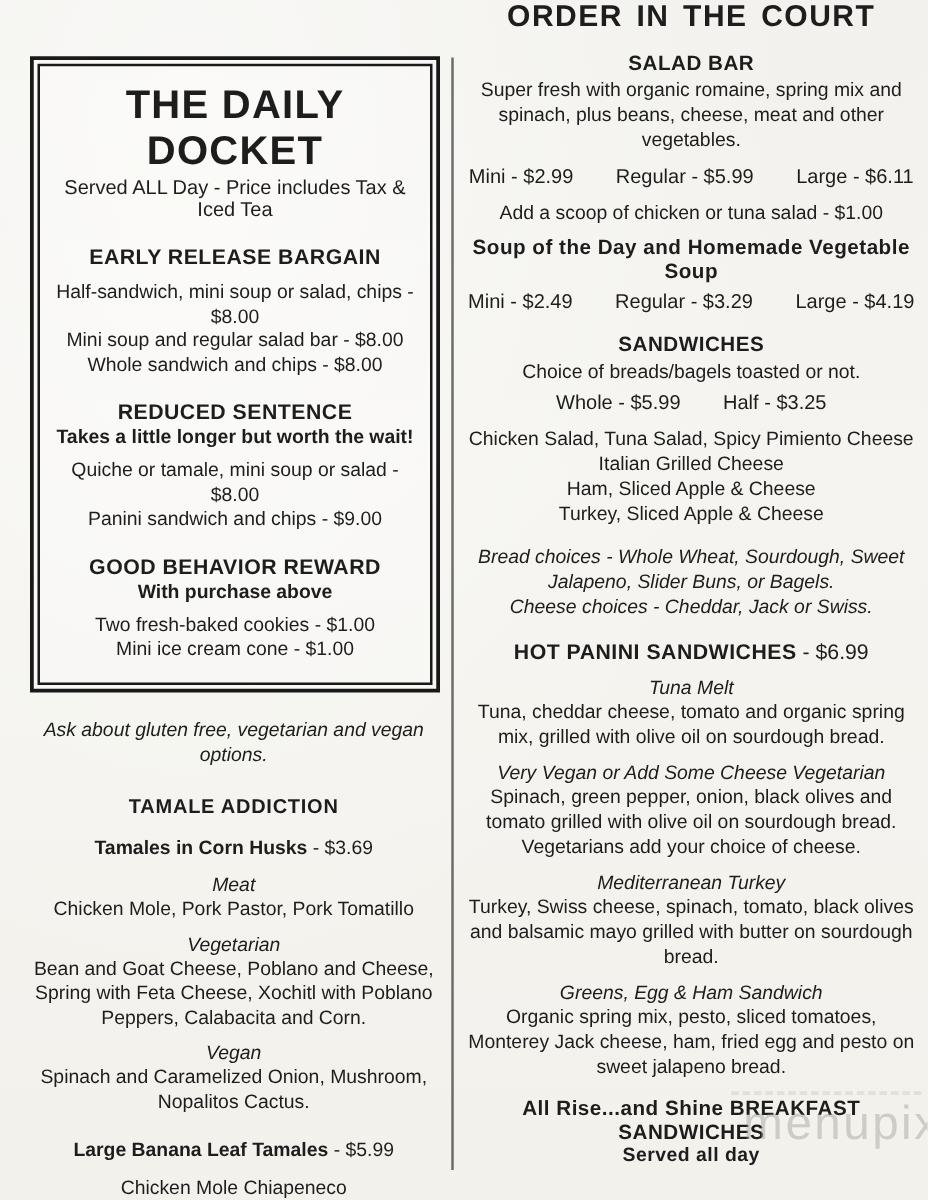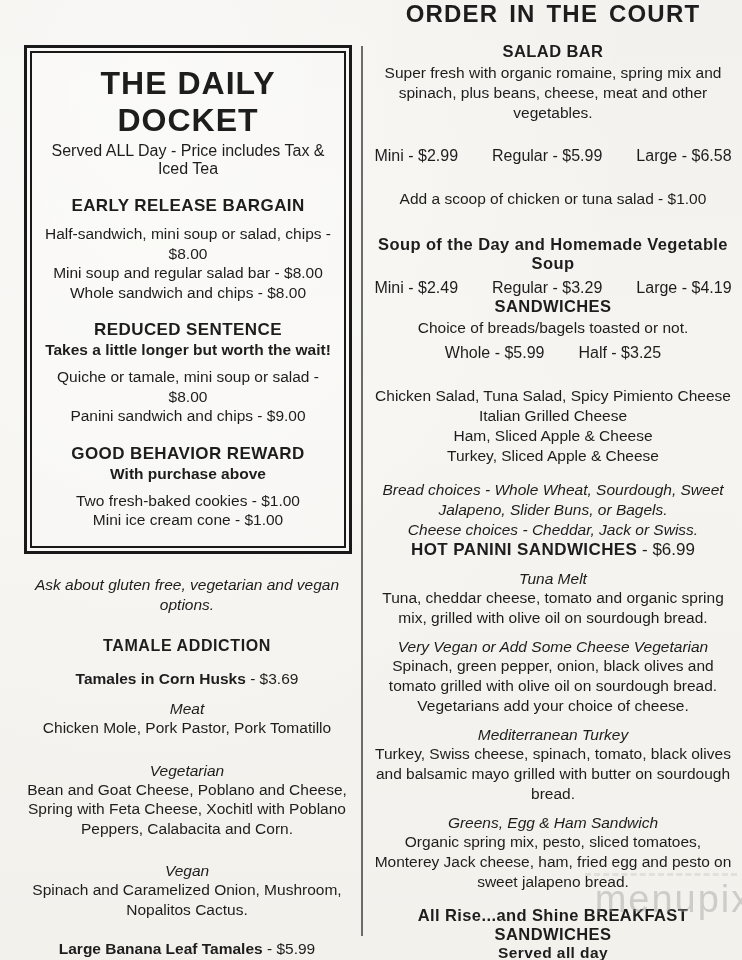--- a/index.html
+++ b/index.html
@@ -50,22 +50,22 @@
   #watermark{
     position:absolute;left:586px;top:878px;width:175px;
     font-size:38px;color:#9a9a9a;opacity:.42;letter-spacing:2px;
     text-align:center;font-weight:400;
   }
   #scan-artifact{
     position:absolute;left:585px;top:873px;width:152px;height:0;
     border-top:3px dashed #dedcd6;opacity:.8;
   }
   .mt2{margin-top:2px;text-align:center;} .mt6{margin-top:6px;}
-  .mt8{margin-top:24px;} .mt10{margin-top:10px;} .mt12{margin-top:12px;}
-  .mt14{margin-top:14px;} .mt16{} .mt18{margin-top:26px;}
+  .mt8{margin-top:10px;} .mt10{margin-top:10px;} .mt12{margin-top:12px;}
+  .mt14{margin-top:14px;} .mt16{margin-top:16px;} .mt18{margin-top:8px;}
   .mt20{margin-top:20px;} .mt22{margin-top:22px;}
 </style>
 </head>
 <body>
 
 <div class="col" id="left-col">
 
   <div class="docket-box">
     <div class="docket-inner">
       <div class="docket-title">THE DAILY DOCKET</div>
@@ -128,21 +128,21 @@
 <div class="col" id="right-col">
 
   <div class="court-title">ORDER IN THE COURT</div>
 
   <div>
     <div class="r-heading mt14">SALAD BAR</div>
     <div class="desc mt2">Super fresh with organic romaine, spring mix and spinach, plus beans, cheese, meat and other vegetables.</div>
     <div class="price-row mt8">
       <span>Mini - $2.99</span>
       <span>Regular - $5.99</span>
-      <span>Large - $6.58</span>
+      <span>Large - $6.11</span>
     </div>
     <div class="desc mt8">Add a scoop of chicken or tuna salad - $1.00</div>
   </div>
 
   <div>
     <div class="r-heading mt18">Soup of the Day and Homemade Vegetable Soup</div>
     <div class="price-row mt6">
       <span>Mini - $2.49</span>
       <span>Regular - $3.29</span>
       <span>Large - $4.19</span>

